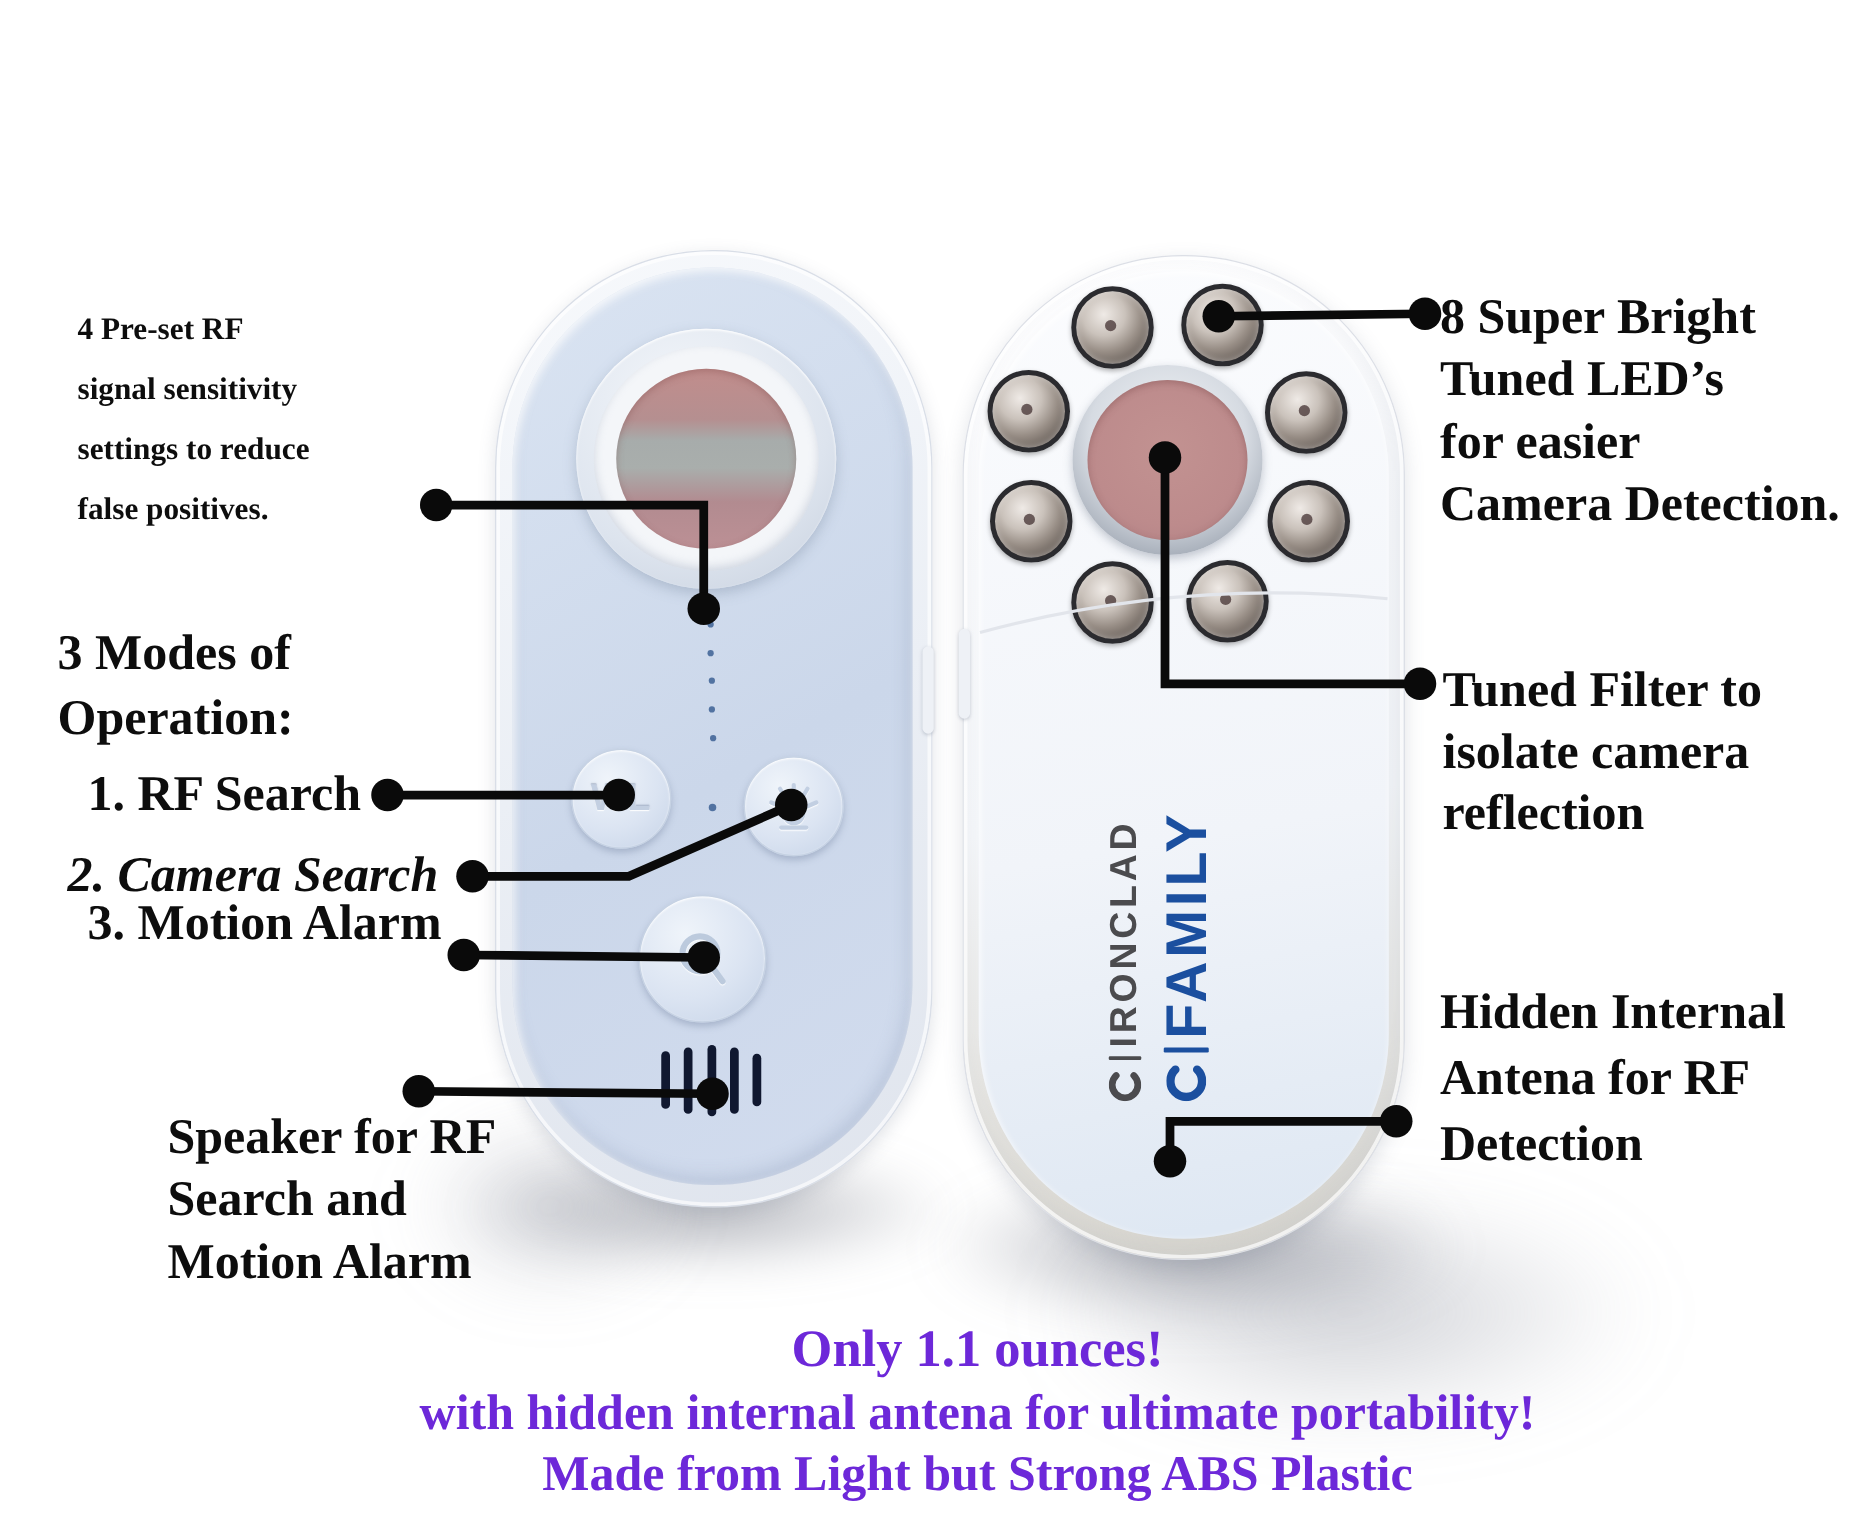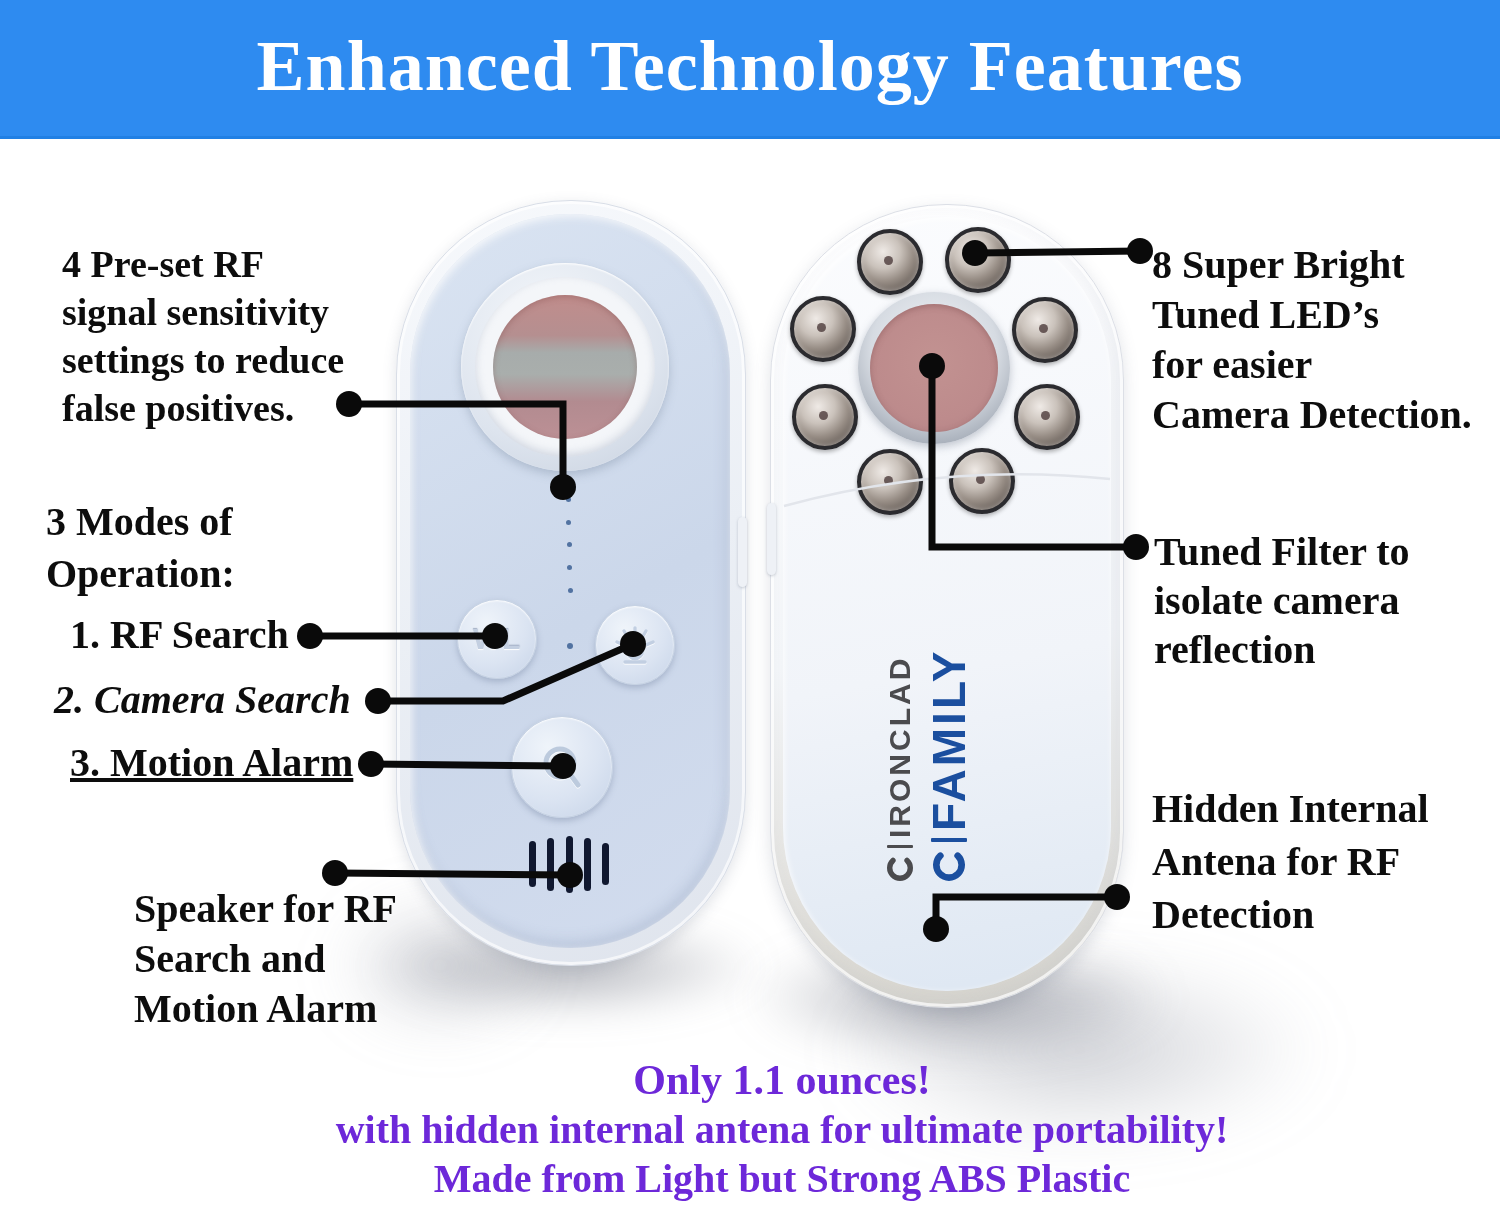--- a/index.html
+++ b/index.html
@@ -6,21 +6,21 @@
   #canvas{position:relative;width:1500px;height:1214px;background:#ffffff;overflow:hidden;
           font-family:"Liberation Serif",serif;}
   
   .header{position:absolute;left:0;top:0;width:1500px;height:136px;background:#2e8bf0;
           border-bottom:3px solid #2180e4;z-index:6;}
   .header h1{margin:0;width:100%;text-align:center;color:#ffffff;font-weight:bold;
              font-size:72px;line-height:133px;letter-spacing:1px;}
   
   .ann{position:absolute;color:#0d0d0d;font-weight:bold;font-size:40px;line-height:48px;
        white-space:pre-line;z-index:6;}
-  .ann.small{font-size:38px;}
+  .ann.small{font-size:25px;}
   .footer{position:absolute;left:0;top:1056px;width:1500px;text-align:center;z-index:6;
           color:#6d28d9;font-weight:bold;font-size:40px;line-height:49px;margin-left:32px;}
   
   .shadow{position:absolute;border-radius:50%;z-index:1;}
   
   .device{position:absolute;z-index:2;}
   .front-body{left:396px;top:200px;width:348px;height:764px;border-radius:174px;
       background:linear-gradient(160deg,#f7f9fc 0%,#ebeff5 50%,#dfe4ed 100%);
       border:1px solid #d9dee7;
       box-shadow:inset 0 0 0 3px rgba(255,255,255,.65), 0 4px 14px rgba(90,100,120,.18);}
@@ -79,23 +79,20 @@
   .row-family{color:#1b4f9f;font-size:46px;}
   .row-family .bar{width:4px;height:36px;background:#1b4f9f;}
   
   .overlay{position:absolute;left:0;top:0;z-index:5;}
 </style>
 </head>
 <body>
 
 <div id="canvas">
 
-  <div class="header">
-    <h1>Enhanced Technology Features</h1>
-  </div>
 
   <div class="shadow" style="left:368px;top:918px;width:400px;height:100px;filter:blur(18px);
               background:radial-gradient(ellipse at center,rgba(95,100,115,.50),rgba(95,100,115,0) 70%);"></div>
   <div class="shadow" style="left:742px;top:938px;width:430px;height:120px;filter:blur(20px);
               background:radial-gradient(ellipse at center,rgba(92,97,112,.55),rgba(92,97,112,0) 70%);"></div>
   <div class="shadow" style="left:840px;top:960px;width:480px;height:180px;filter:blur(32px);
               background:radial-gradient(ellipse at center,rgba(120,125,140,.38),rgba(120,125,140,0) 72%);"></div>
   <div class="shadow" style="left:330px;top:890px;width:220px;height:150px;filter:blur(26px);
               background:radial-gradient(ellipse at center,rgba(125,130,145,.30),rgba(125,130,145,0) 72%);"></div>
 
@@ -241,27 +238,27 @@
   <div class="ann small" style="left:62px;top:240px;">4 Pre-set RF
 signal sensitivity
 settings to reduce
 false positives.</div>
 
   <div class="ann" style="left:46px;top:496px;line-height:52px;">3 Modes of
 Operation:</div>
 
   <div class="ann" style="left:70px;top:611px;">1. RF Search</div>
   <div class="ann" style="left:54px;top:676px;font-style:italic;">2. Camera Search</div>
-  <div class="ann" style="left:70px;top:739px;text-decoration:underline;">3. Motion Alarm</div>
+  <div class="ann" style="left:70px;top:714px;">3. Motion Alarm</div>
 
   <div class="ann" style="left:90px;top:884px;line-height:50px;margin-left:44px;">Speaker for RF
 Search and
 Motion Alarm</div>
 
-  <div class="ann" style="left:1152px;top:240px;line-height:50px;">8 Super Bright
+  <div class="ann" style="left:1152px;top:228px;line-height:50px;">8 Super Bright
 Tuned LED’s
 for easier
 Camera Detection.</div>
 
   <div class="ann" style="left:1152px;top:782px;line-height:53px;">Hidden Internal
 Antena for RF
 Detection</div>
 
   <div class="ann" style="left:1154px;top:527px;line-height:49px;">Tuned Filter to
 isolate camera

